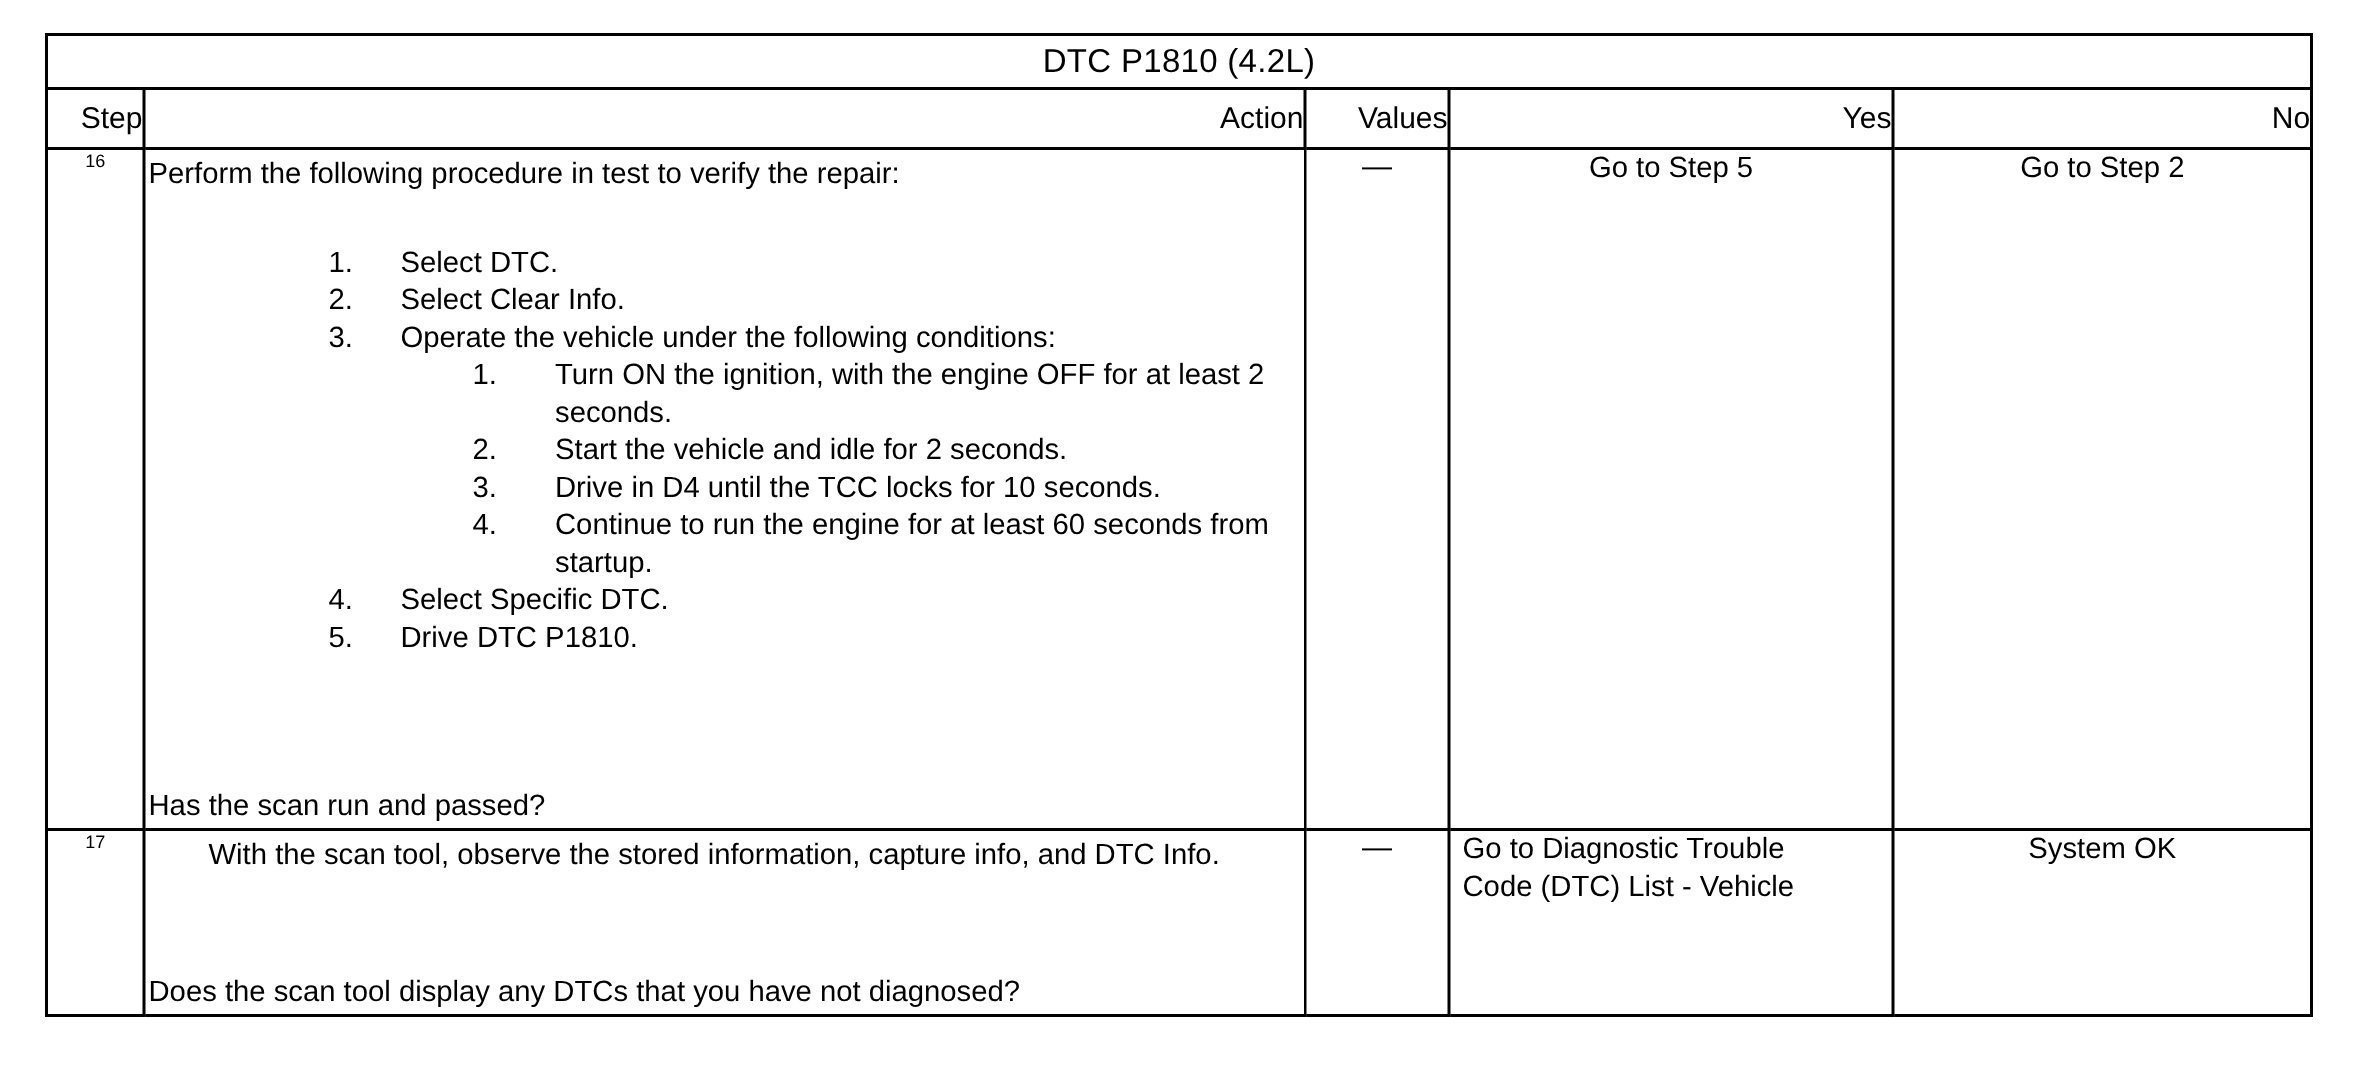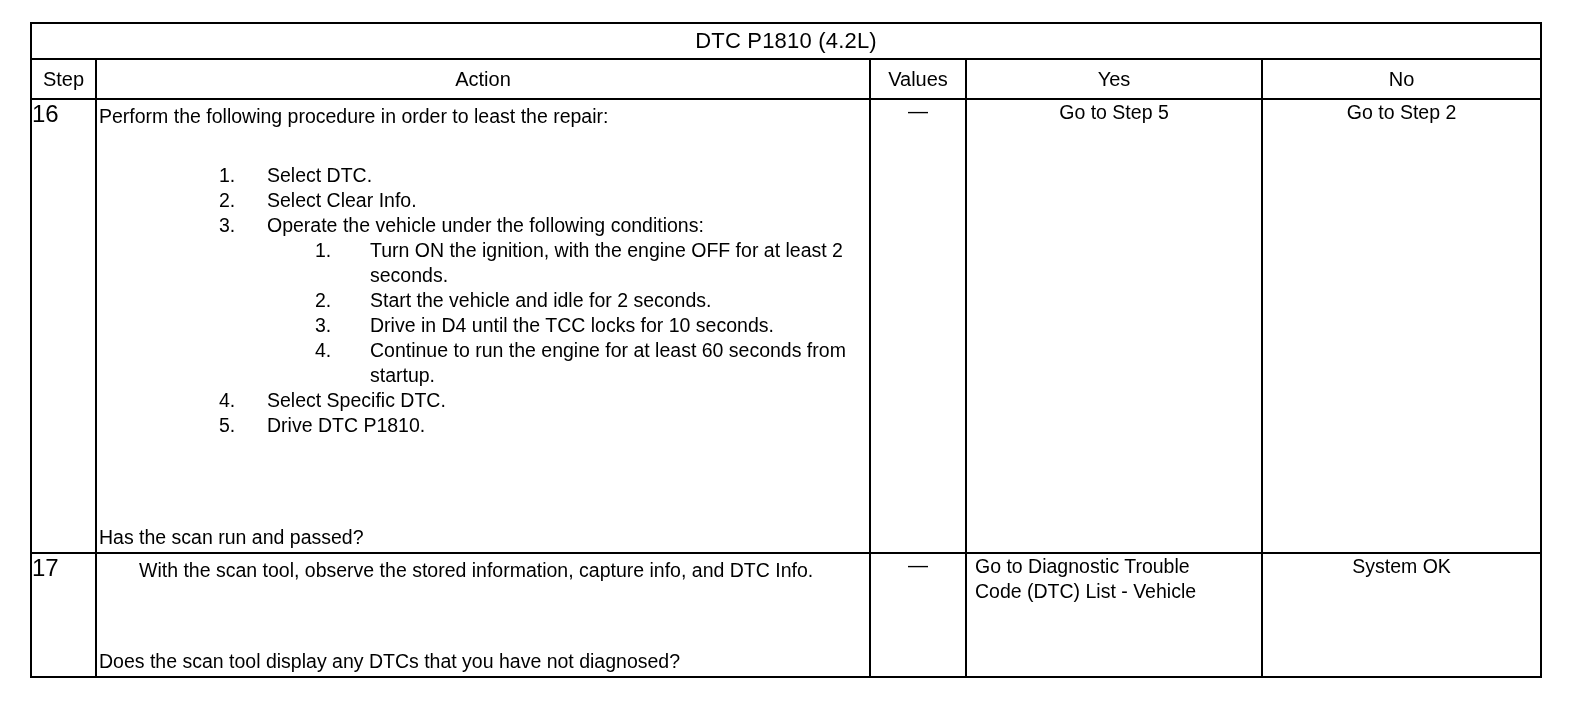--- a/index.html
+++ b/index.html
@@ -58,37 +58,37 @@
     text-align: center;
     font-size: 22px;
     font-weight: bold;
     height: 34px;
     line-height: 34px;
     letter-spacing: 0.2px;
   }
 
   
   .colhead {
-    text-align: center;
+    text-align: right;
     font-size: 20px;
     font-weight: bold;
     height: 38px;
     line-height: 38px;
   }
 
   
   .cell-pad {
     padding: 4px 6px 4px 8px;
     font-size: 19.5px;
     line-height: 25px;
   }
   .step-num {
-    text-align: left;
+    text-align: center;
     vertical-align: middle;
-    font-size: 24px;
+    font-size: 12px;
   }
   .values-cell {
     text-align: center;
     vertical-align: middle;
     font-size: 20px;
   }
   .yesno-cell {
     text-align: center;
     vertical-align: bottom;
     font-size: 19.5px;
@@ -207,21 +207,21 @@
         <td class="colhead">Action</td>
         <td class="colhead">Values</td>
         <td class="colhead">Yes</td>
         <td class="colhead">No</td>
       </tr>
 
       <tr>
         <td class="step-num">16</td>
 
         <td class="action-16 cell-pad">
-          <div class="intro">Perform the following procedure in order to least the repair:</div>
+          <div class="intro">Perform the following procedure in test to verify the repair:</div>
 
           <ol class="lvl1">
             <li>
               <span class="mk">1.</span>
               <span>Select DTC.</span>
             </li>
             <li>
               <span class="mk">2.</span>
               <span>Select Clear Info.</span>
             </li>

